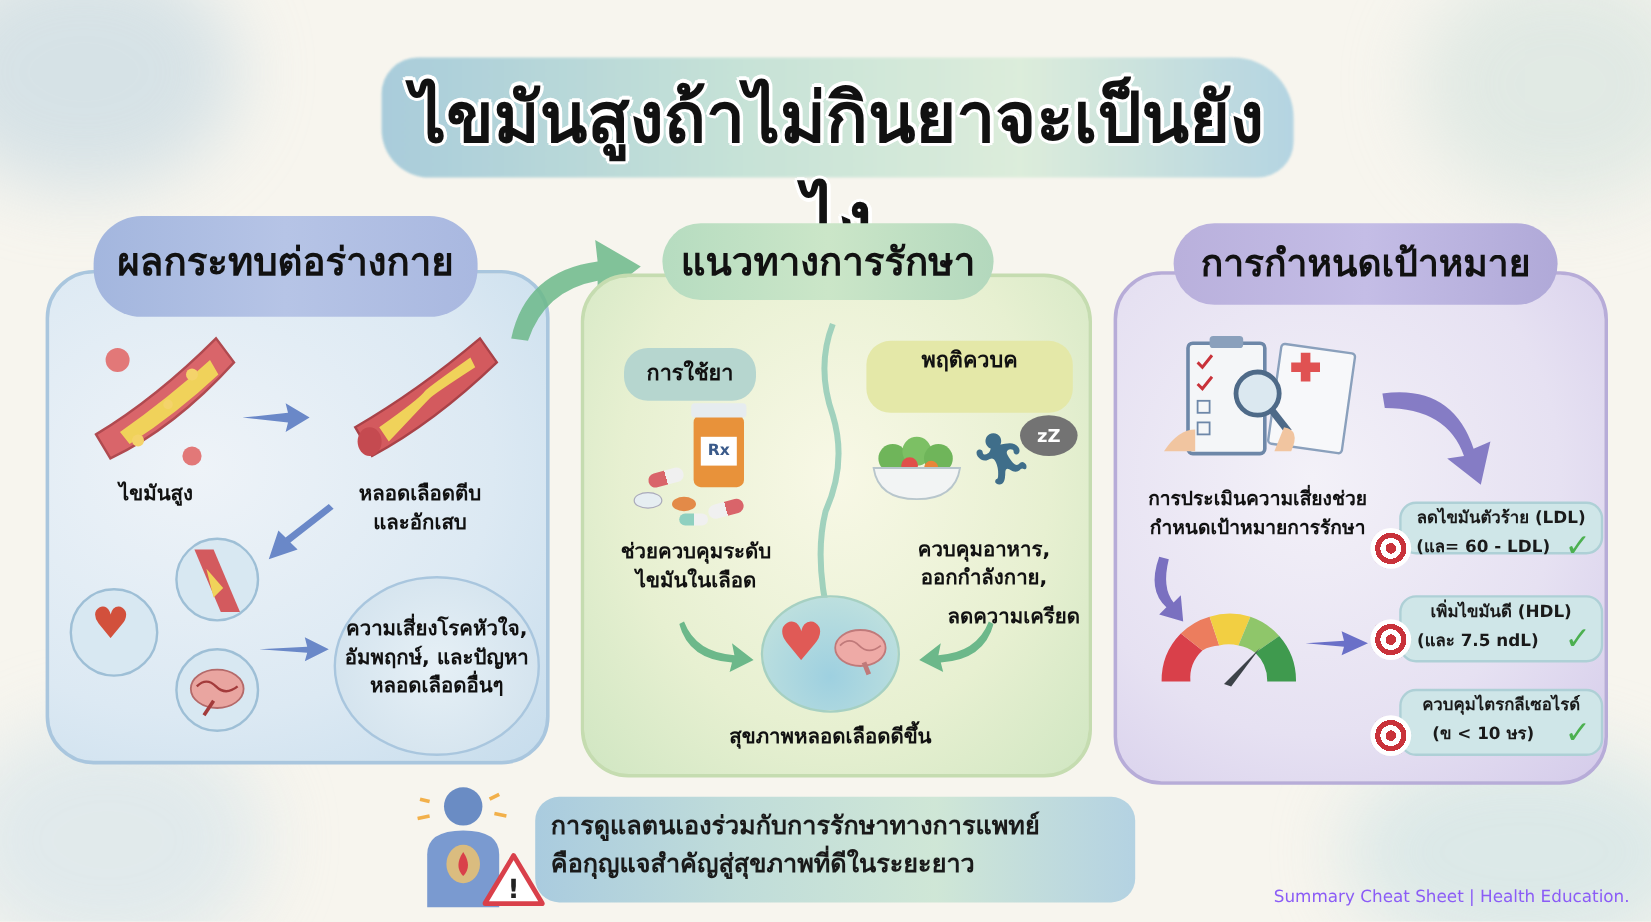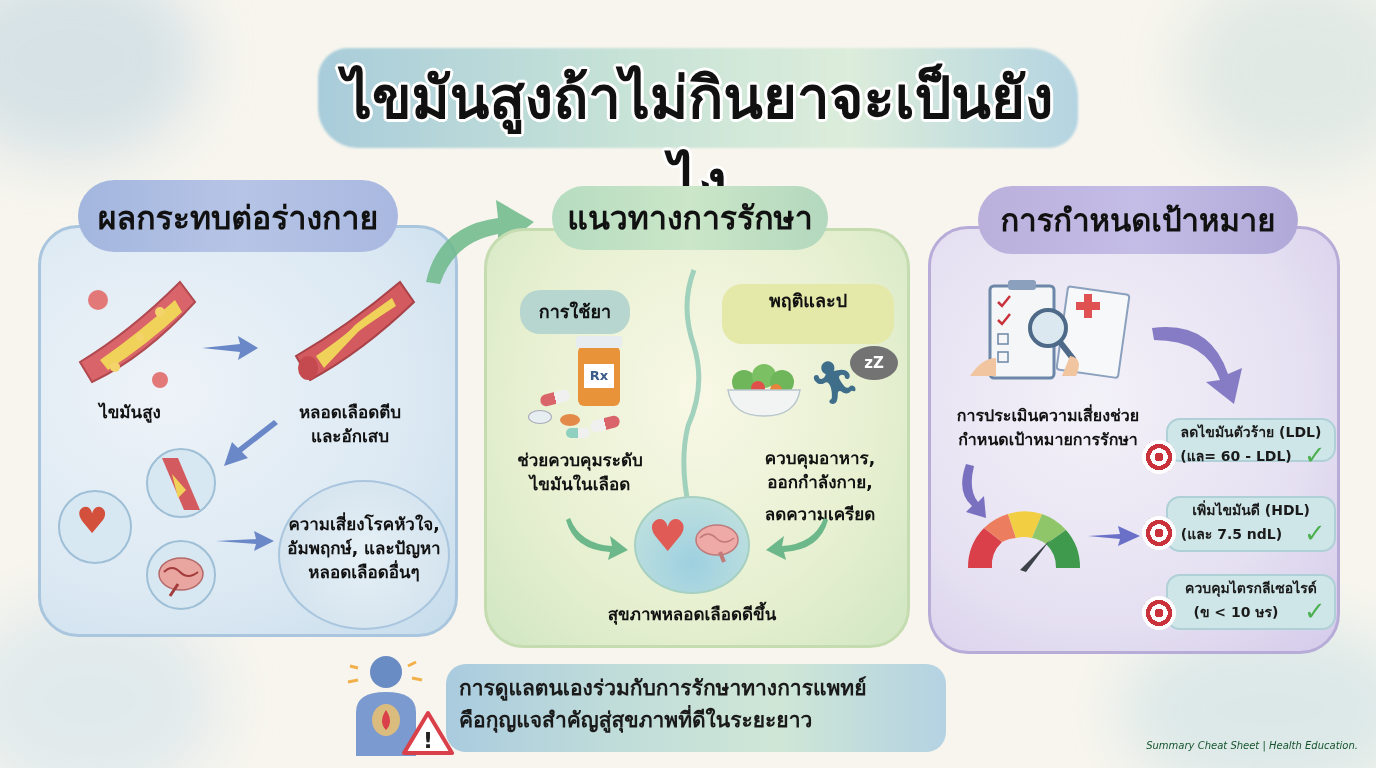--- a/index.html
+++ b/index.html
@@ -31,42 +31,42 @@
     background: radial-gradient(ellipse at 30% 40%, #eef3f8 0%, #dce9f3 60%, #c6dcec 100%);
     border: 3px solid #a9c6de; }
   .panel-mid { left: 484px; top: 228px; width: 426px; height: 420px;
     background: radial-gradient(ellipse at 50% 40%, #f8f8e6 0%, #e7f0d1 60%, #d0e6c2 100%);
     border: 3px solid #c5dcb0; }
   .panel-right { left: 928px; top: 226px; width: 412px; height: 428px;
     background: radial-gradient(ellipse at 40% 40%, #f3f1f8 0%, #e6e1f2 60%, #d4cbea 100%);
     border: 3px solid #b7acd8; }
 
   .pill { position: absolute; border-radius: 40px; font-weight: bold; text-align: center; color: #111; }
-  .pill-left { left: 78px; top: 180px; width: 320px; height: 72px; line-height: 76px; font-size: 32px;
+  .pill-left { left: 78px; top: 180px; width: 320px; height: 84px; line-height: 76px; font-size: 32px;
     background: linear-gradient(90deg, #a3b6de, #b6c4e6, #a9b8e0); }
   .pill-mid { left: 552px; top: 186px; width: 276px; height: 64px; line-height: 64px; font-size: 32px;
     background: linear-gradient(90deg, #b6dcc0, #cbe6c8, #b3d8bd); }
   .pill-right { left: 978px; top: 186px; width: 320px; height: 68px; line-height: 68px; font-size: 31px;
     background: linear-gradient(90deg, #b9b0dc, #c4bde6, #b0a9d8); }
 
   .label { position: absolute; font-weight: bold; font-size: 17px; line-height: 24px; text-align: center; color: #111; }
 
   .bubble { position: absolute; border-radius: 50%; }
   .sub-pill { position: absolute; border-radius: 20px; font-weight: bold; font-size: 18px; text-align: center; color: #111; }
 
   .goal-box { position: absolute; left: 1166px; width: 170px; border-radius: 14px;
     background: #cfe6e8; border: 2px solid #aed0d6; font-weight: bold; font-size: 14px; line-height: 24px; text-align: center; }
   .target { position: absolute; width: 34px; height: 34px; border-radius: 50%;
     background: radial-gradient(circle, #c9323a 0 18%, #fff 18% 36%, #c9323a 36% 54%, #fff 54% 72%, #c9323a 72% 100%); }
   .check { position: absolute; font-size: 26px; color: #4cb050; font-weight: bold; }
 
   .footer-wash { position: absolute; left: 446px; top: 664px; width: 500px; height: 88px;
     background: linear-gradient(90deg, #9cc4dc, #b6d8d6, #c8e4d2, #a8cce0); border-radius: 20px; opacity: .85; }
   .footer-text { position: absolute; left: 446px; top: 672px; width: 452px; font-weight: bold; font-size: 21px; line-height: 32px; text-align: left; margin-left: 13px; }
-  .credit { position: absolute; right: 18px; top: 740px; font-family: "DejaVu Sans", sans-serif; font-style: italic; font-size: 10px; color: #14532d; }
+  .credit { position: absolute; right: 18px; top: 740px; font-family: "DejaVu Sans", sans-serif; font-size: 14px; color: #8b5cf6; }
 </style>
 </head>
 <body>
 
 <div class="wash" style="left:-60px;top:-40px;width:260px;height:200px;background:#bcd3e0;"></div>
 <div class="wash" style="left:1180px;top:-30px;width:240px;height:200px;background:#cfe0dc;"></div>
 <div class="wash" style="left:-40px;top:600px;width:260px;height:200px;background:#cfe1ea;"></div>
 <div class="wash" style="left:1120px;top:620px;width:300px;height:180px;background:#c6dfe3;"></div>
 
 <div class="title-wash"></div>
@@ -125,21 +125,21 @@
 </svg>
 
 <div class="panel panel-mid"></div>
 <div class="pill pill-mid">แนวทางการรักษา</div>
 
 <div class="sub-pill" style="left:520px;top:290px;width:110px;height:44px;line-height:44px;background:#b6d6cf;">การใช้ยา</div>
 <svg class="abs" style="left:676px;top:266px" width="30" height="260">
   <path d="M18 4 Q4 40 18 80 Q30 120 12 160 Q2 200 16 256" stroke="#8cc8b4" stroke-width="5" fill="none" opacity=".8"></path>
 </svg>
 <div class="sub-pill" style="left:722px;top:284px;width:172px;height:60px;background:#e4e8a8;line-height:26px;padding-top:4px;">
-  <div>พฤติและป</div>
+  <div>พฤติควบค</div>
 </div>
 
 <div class="abs" style="left:578px;top:346px;width:42px;height:60px;background:#e8923a;border-radius:6px;">
   <div style="position:absolute;left:-2px;top:-10px;width:46px;height:12px;background:#e6ecef;border-radius:3px;"></div>
   <div style="position:absolute;left:6px;top:18px;width:30px;height:24px;background:#fff;font-size:13px;font-weight:bold;color:#3a5a8a;text-align:center;line-height:24px;">Rx</div>
 </div>
 <div class="abs" style="left:540px;top:392px;width:30px;height:12px;border-radius:6px;background:linear-gradient(90deg,#d9646a 50%,#f0f0f0 50%);transform:rotate(-15deg);"></div>
 <div class="abs" style="left:528px;top:410px;width:24px;height:14px;border-radius:50%;background:#e6eef2;border:1px solid #aab;"></div>
 <div class="abs" style="left:560px;top:414px;width:20px;height:12px;border-radius:50%;background:#e38a48;"></div>
 <div class="abs" style="left:590px;top:418px;width:30px;height:12px;border-radius:6px;background:linear-gradient(90deg,#f0f0f0 50%,#d9646a 50%);transform:rotate(-15deg);"></div>
@@ -154,21 +154,21 @@
     <circle cx="58" cy="22" r="12" fill="#6fb55a"></circle>
   <circle cx="34" cy="28" r="7" fill="#e0504a"></circle>
     <circle cx="52" cy="30" r="6" fill="#e8853a"></circle>
   <path d="M4 30 L76 30 Q72 56 40 56 Q8 56 4 30 Z" fill="#f2f4f4" stroke="#b8c6cc" stroke-width="1.5"></path>
 </svg>
 <div class="abs" style="left:808px;top:362px;font-size:42px;color:#3f6e8a;line-height:42px;">🏃︎</div>
 <div class="abs" style="left:850px;top:346px;width:48px;height:34px;border-radius:50%;background:#737373;color:#fff;font-weight:bold;font-size:15px;text-align:center;line-height:34px;">zZ</div>
 
 <div class="label" style="left:740px;top:446px;width:160px;">ควบคุมอาหาร,</div>
 <div class="label" style="left:740px;top:470px;width:160px;">ออกกำลังกาย,</div>
-<div class="label" style="left:740px;top:502px;width:160px;">ลดความเครียด</div>
+<div class="label" style="left:740px;top:502px;width:160px;text-align:right;">ลดความเครียด</div>
 
 <svg class="abs" style="left:566px;top:514px" width="66" height="46">
   <path d="M4 4 Q14 30 46 32 L44 22 L62 36 L42 46 L44 38 Q8 36 0 6 Z" fill="#6cb88a"></path>
 </svg>
 <svg class="abs" style="left:762px;top:514px" width="66" height="46">
   <path d="M62 4 Q52 30 20 32 L22 22 L4 36 L24 46 L22 38 Q58 36 66 6 Z" fill="#6cb88a"></path>
 </svg>
 <div class="bubble" style="left:634px;top:496px;width:116px;height:98px;background:radial-gradient(circle at 50% 70%,#9ed0e0,#c6e4de);border:2px solid #a6d0c2;"></div>
 <div class="abs" style="left:648px;top:510px;font-size:44px;color:#e05a56;">♥</div>
 <svg class="abs" style="left:694px;top:522px" width="46" height="44">

